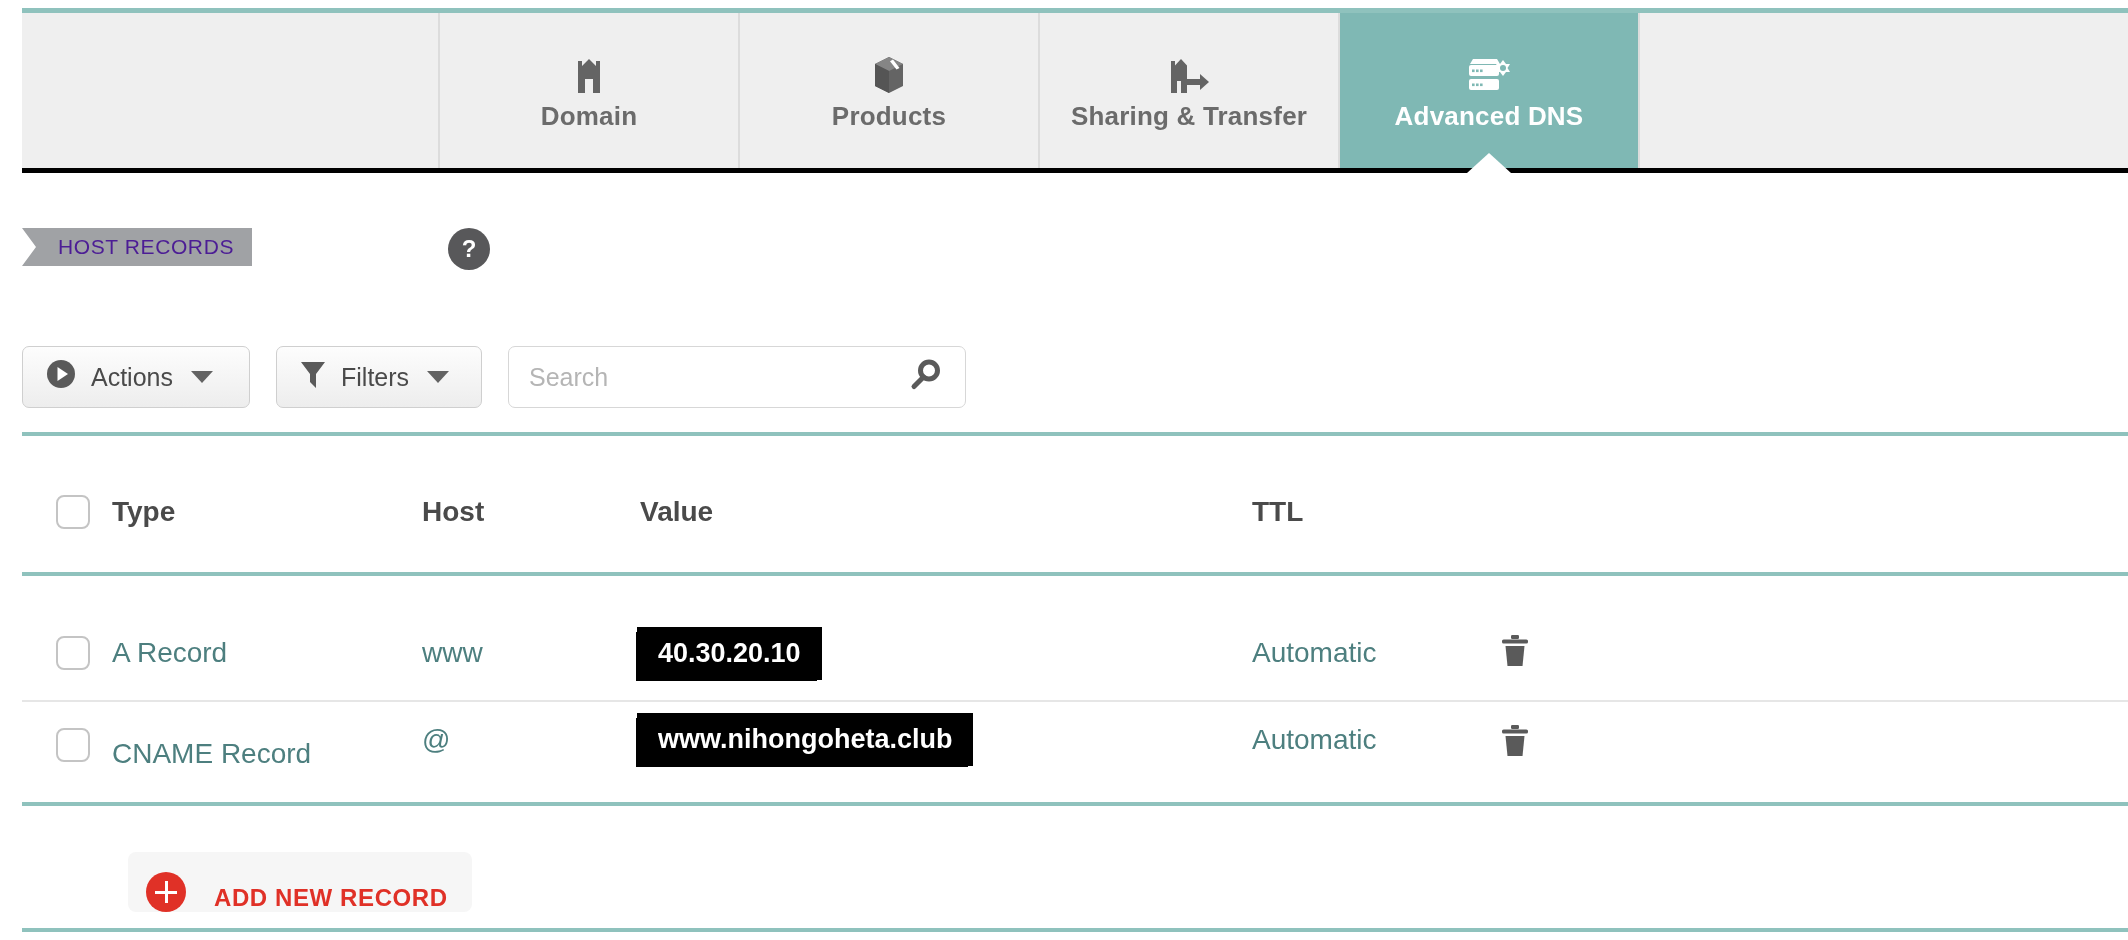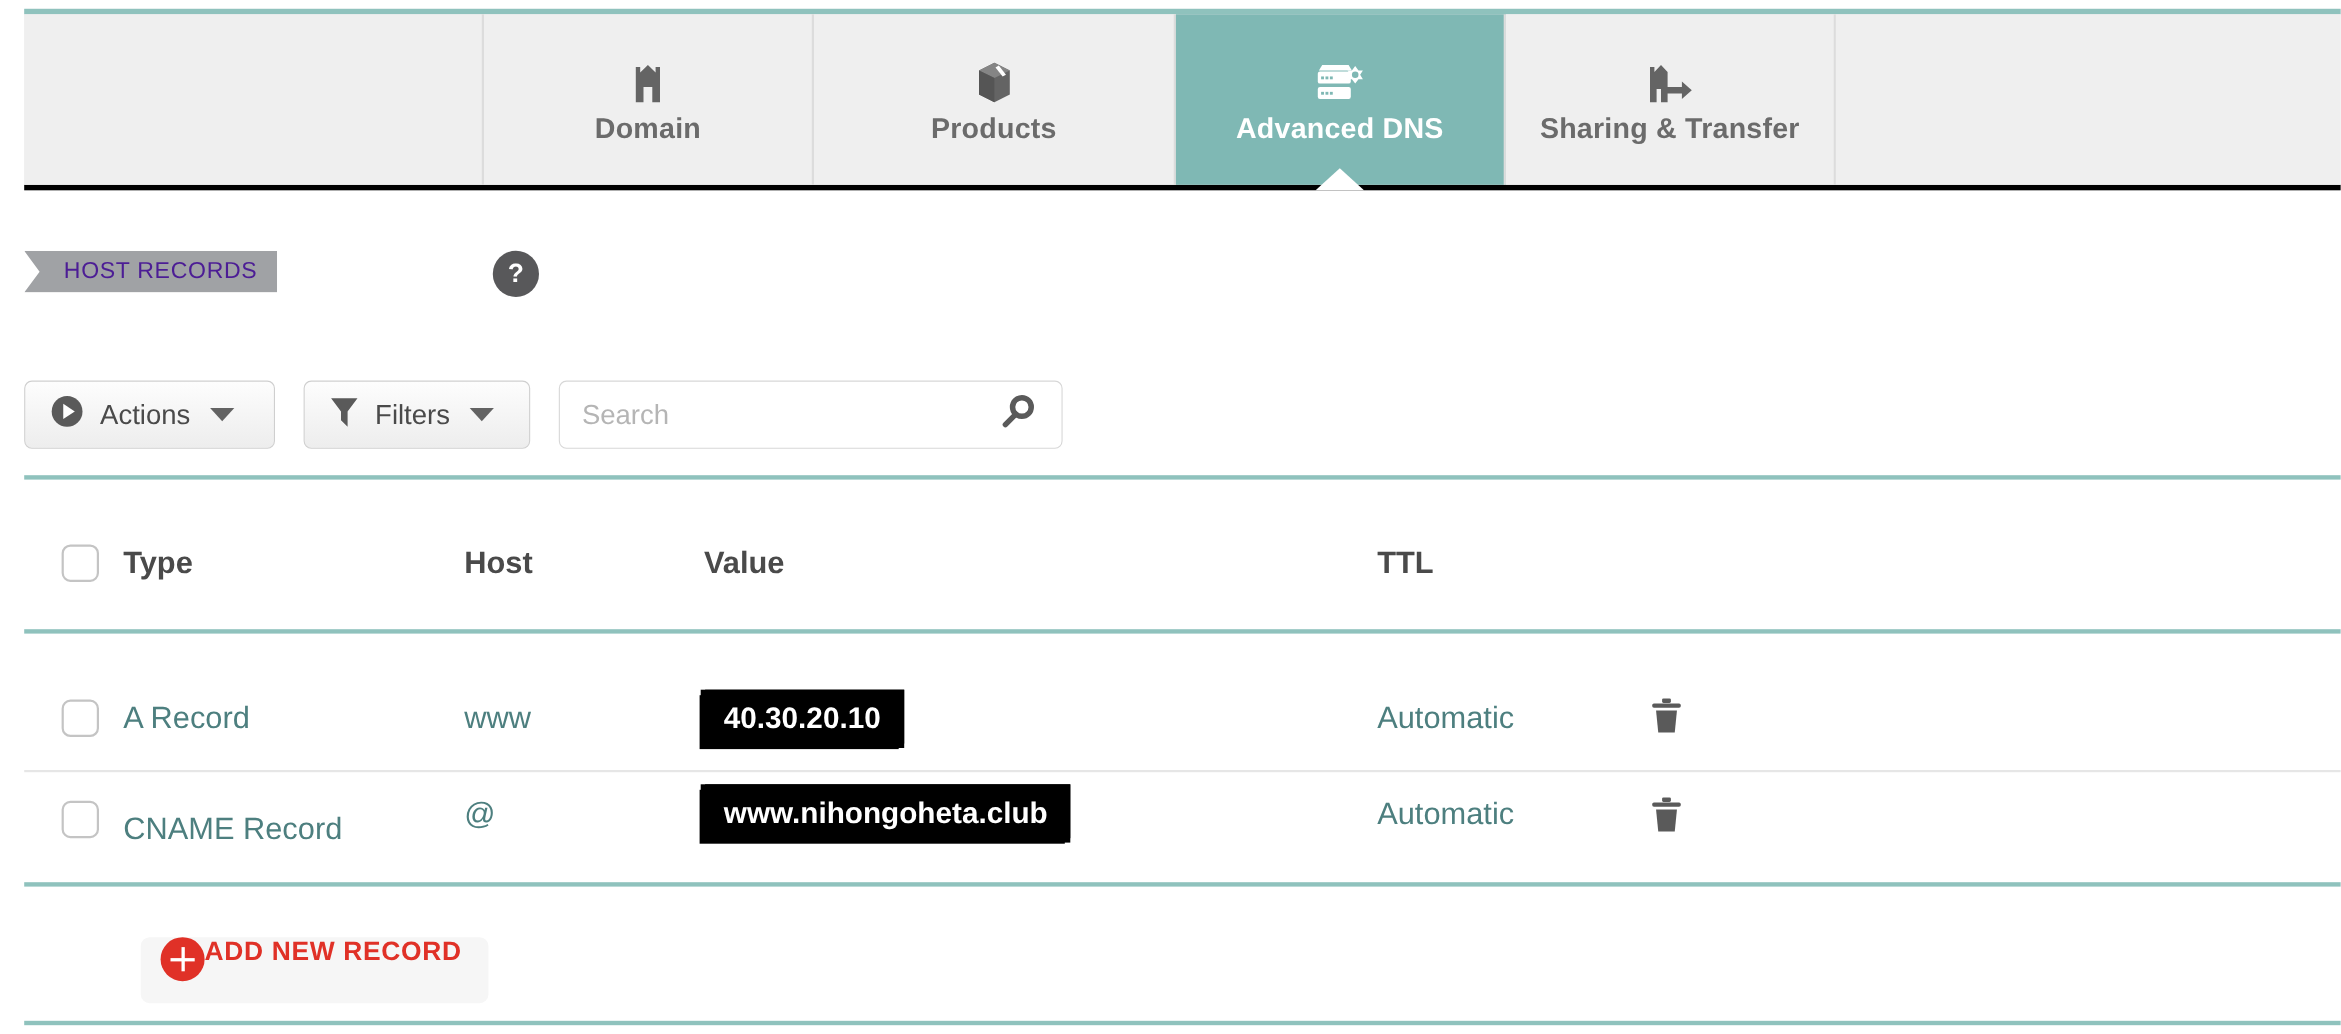--- a/index.html
+++ b/index.html
@@ -30,21 +30,21 @@
     display:flex; flex-direction:column; align-items:center; justify-content:center;
     gap:8px;
     border-right:2px solid #dcdcdc;
     background:#efefef;
     color:#6b6b6b;
     cursor:pointer;
   }
   .tab.spacer-left { width:418px; border-right:2px solid #dcdcdc; }
   .tab.spacer-right { width:auto; flex:1; border-right:none; }
   .tab.tab-domain { width:300px; }
-  .tab.tab-products { width:329px; }
+  .tab.tab-products { width:300px; }
   .tab.tab-sharing { width:300px; }
   .tab.tab-dns { width:300px; background:#7fb8b4; color:#ffffff; border-right:2px solid #dcdcdc; }
   .tab-label { font-size:26px; font-weight:bold; letter-spacing:.2px; line-height:1; }
   .tab-icon { height:42px; display:flex; align-items:flex-end; justify-content:center; }
   .tab-icon svg { display:block; }
 
   
   .tab.tab-dns .notch {
     position:absolute; left:50%; bottom:-5px; transform:translateX(-50%);
     width:0; height:0;
@@ -123,21 +123,21 @@
     padding:8px 18px;
     box-shadow: 0 0 0 3px #000, 2px -2px 0 1px #000, -3px 3px 0 1px #000;
   }
 
   .trash { cursor:pointer; }
 
   
   .addrec {
     position:absolute; left:128px; top:852px;
     height:60px; padding:0 24px 0 18px;
-    display:flex; align-items:flex-start; gap:0;
+    display:flex; align-items:flex-end; gap:28px;
     background:#f6f6f6; border-radius:8px; cursor:pointer;
   }
   .plus-circle {
     width:40px; height:40px; border-radius:50%;
     background:#e03127; position:relative;
   }
   .plus-circle::before, .plus-circle::after {
     content:""; position:absolute; background:#fff;
   }
   .plus-circle::before { left:9px; top:18.5px; width:22px; height:3px; }
@@ -167,20 +167,30 @@
     <div class="tab tab-products">
       <span class="tab-icon">
         <svg width="34" height="40" viewBox="0 0 34 40">
           <path d="M17 2 L31 9 L31 31 L17 38 L3 31 L3 9 Z" fill="#646464"></path>
           <path d="M17 2 L31 9 L17 16 L3 9 Z" fill="#858585"></path>
           <path d="M17 16 L17 38 L3 31 L3 9 Z" fill="#555"></path>
           <path d="M21 4.5 L27.5 13 L24.5 14.6 L18 6.3 Z" fill="#ffffff"></path>
         </svg>
       </span>
       <span class="tab-label">Products</span>
+    </div>
+
+    <div class="tab tab-sharing">
+      <span class="tab-icon">
+        <svg width="46" height="38" viewBox="0 0 46 38">
+          <path d="M5 14 L5 4 L9 4 L9 8.5 L15 2 L21 8.5 L21 36 L15 36 L15 24 L11 24 L11 36 L5 36 Z" fill="#646464"></path>
+          <path d="M20 22 L34 22 L34 17 L43 25 L34 33 L34 28 L20 28 Z" fill="#646464"></path>
+        </svg>
+      </span>
+      <span class="tab-label">Sharing &amp; Transfer</span>
     </div>
 
     <div class="tab tab-dns">
       <span class="tab-icon">
         <svg width="48" height="38" viewBox="0 0 48 38">
           <rect x="4" y="8" width="30" height="11" rx="2" fill="#ffffff"></rect>
           <rect x="4" y="22" width="30" height="11" rx="2" fill="#ffffff"></rect>
           <rect x="7" y="12.5" width="2.6" height="2.6" fill="#7fb8b4"></rect>
           <rect x="11" y="12.5" width="2.6" height="2.6" fill="#7fb8b4"></rect>
           <rect x="15" y="12.5" width="2.6" height="2.6" fill="#7fb8b4"></rect>
@@ -189,30 +199,20 @@
           <rect x="15" y="26.5" width="2.6" height="2.6" fill="#7fb8b4"></rect>
           <path d="M8 2 L32 2 L35 7 L5 7 Z" fill="#ffffff"></path>
           <path d="M38 3 L41 7 L45 7 L42.5 11 L45 15 L41 15 L38 19 L35 15 L31 15 L33.5 11 L31 7 L35 7 Z" fill="#ffffff"></path>
           <circle cx="38" cy="11" r="3" fill="#7fb8b4"></circle>
         </svg>
       </span>
       <span class="tab-label">Advanced DNS</span>
       <span class="notch"></span>
     </div>
 
-    <div class="tab tab-sharing">
-      <span class="tab-icon">
-        <svg width="46" height="38" viewBox="0 0 46 38">
-          <path d="M5 14 L5 4 L9 4 L9 8.5 L15 2 L21 8.5 L21 36 L15 36 L15 24 L11 24 L11 36 L5 36 Z" fill="#646464"></path>
-          <path d="M20 22 L34 22 L34 17 L43 25 L34 33 L34 28 L20 28 Z" fill="#646464"></path>
-        </svg>
-      </span>
-      <span class="tab-label">Sharing &amp; Transfer</span>
-    </div>
-
     <div class="tab spacer-right"></div>
   </div>
 
   <div class="banner">
     <span>HOST RECORDS</span>
   </div>
   <div class="help-badge">
     <span>?</span>
   </div>
 

